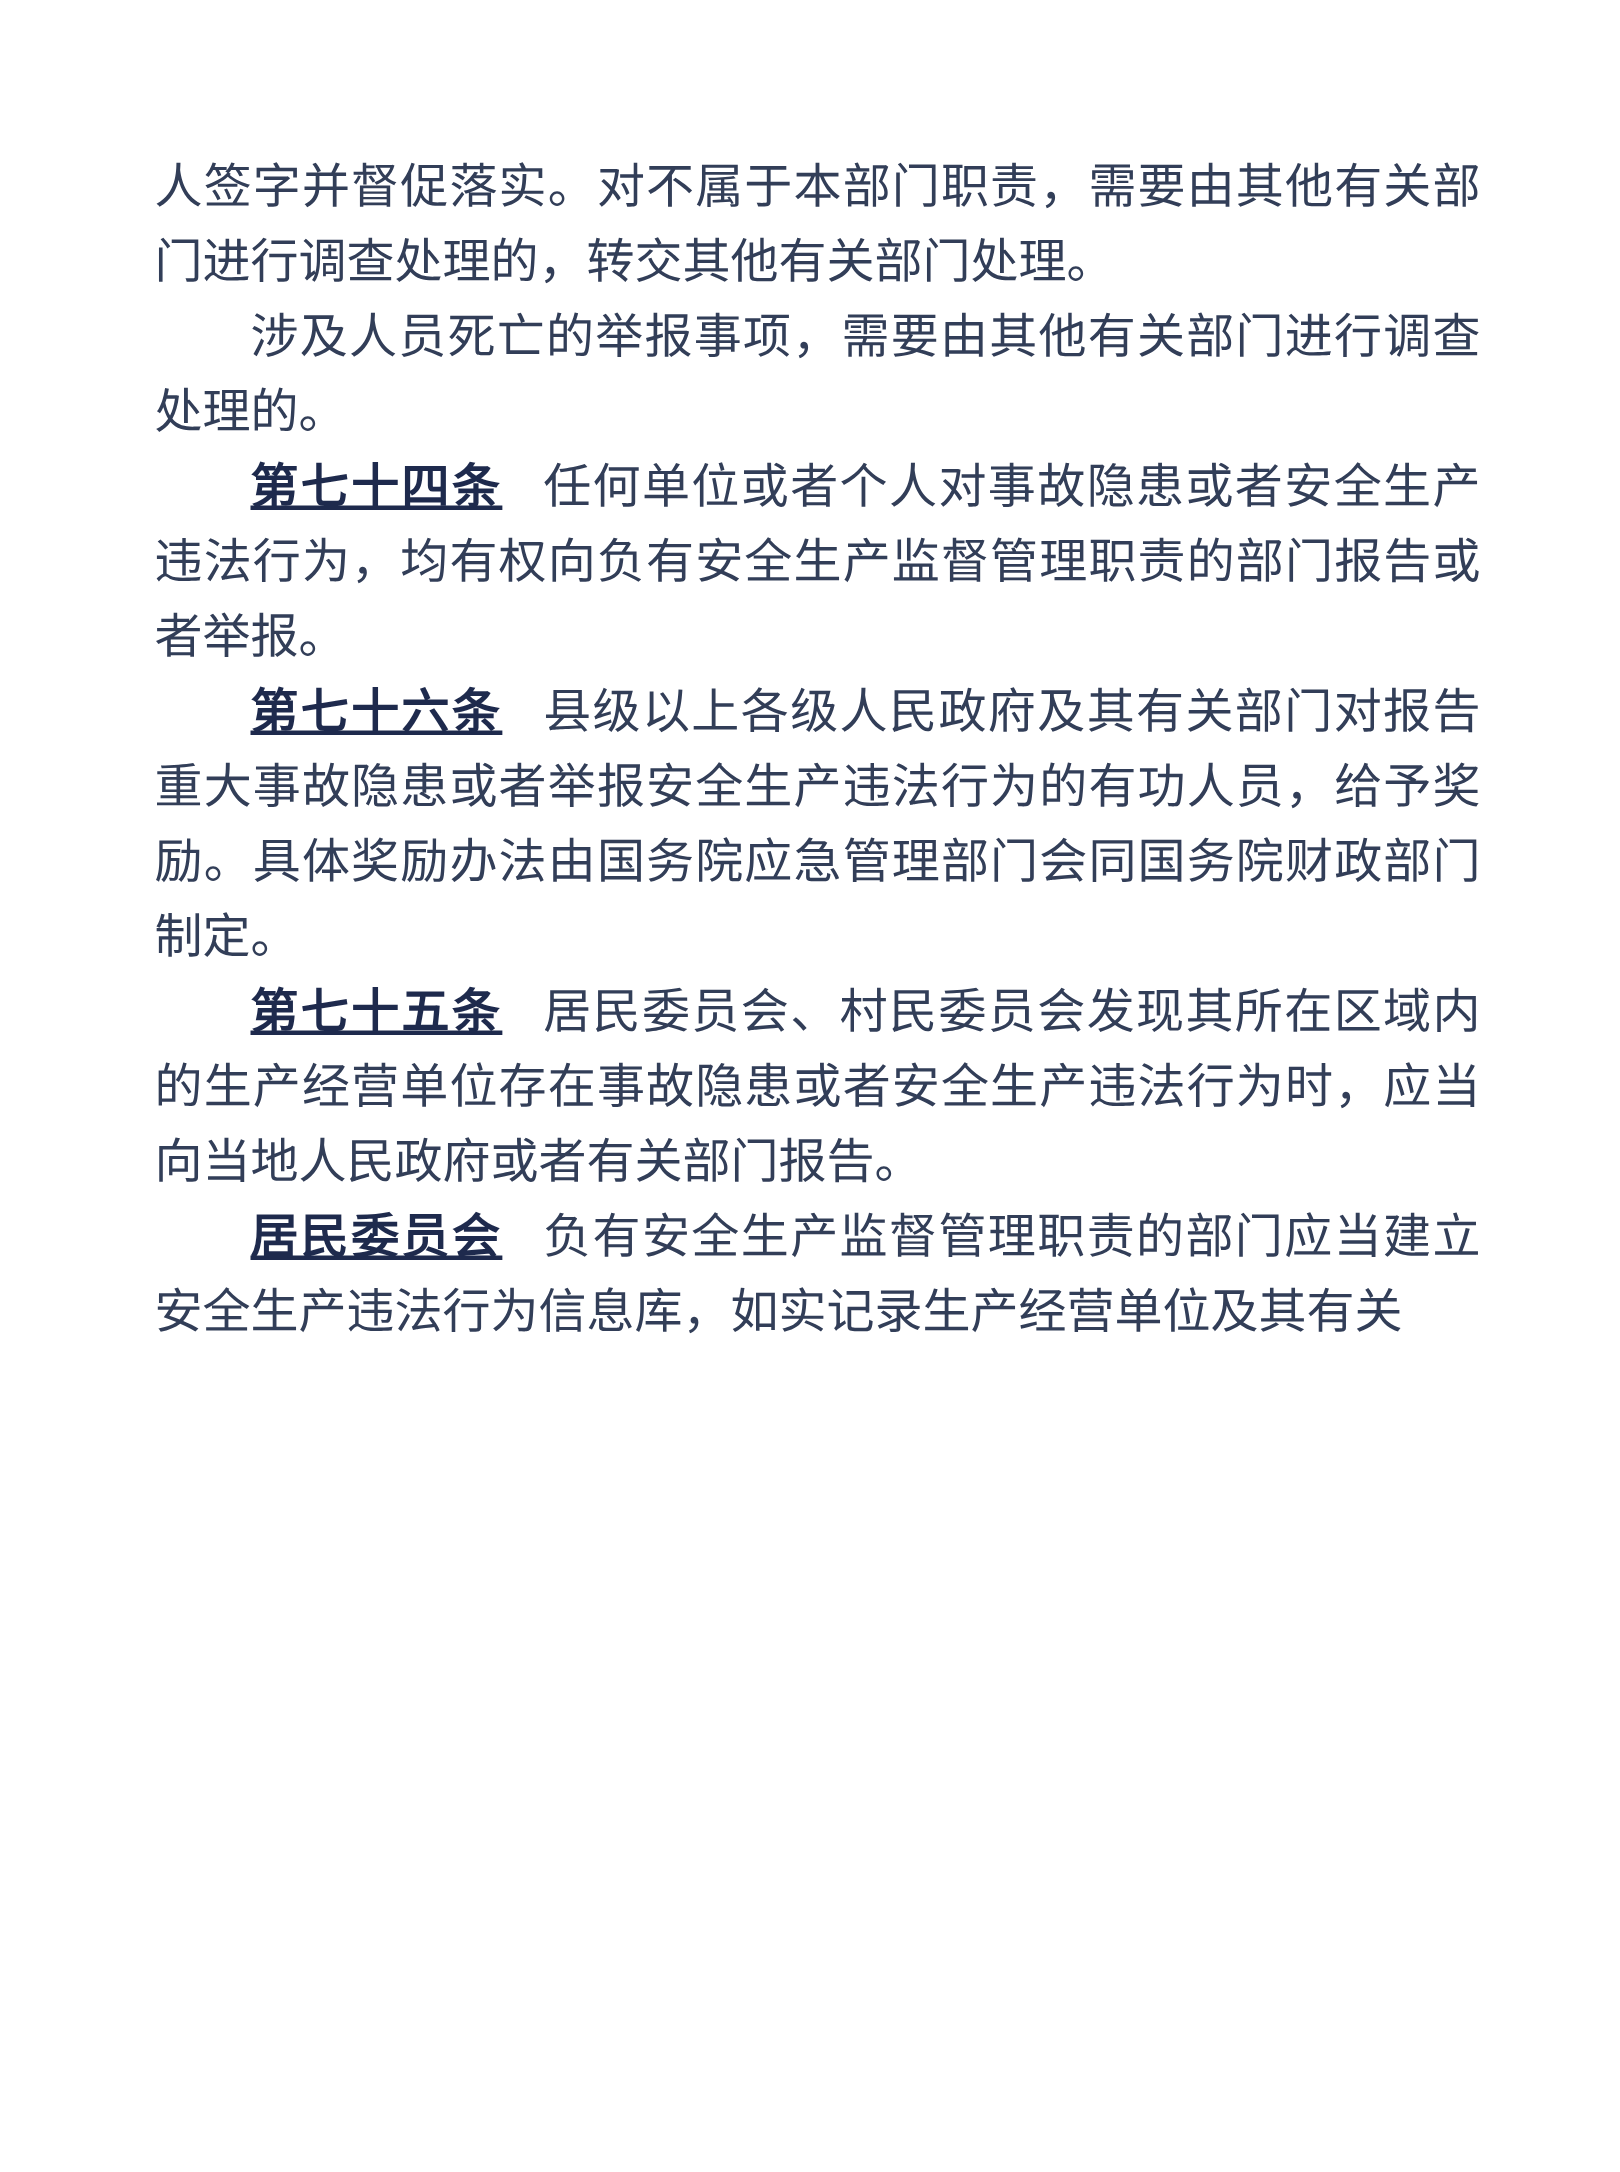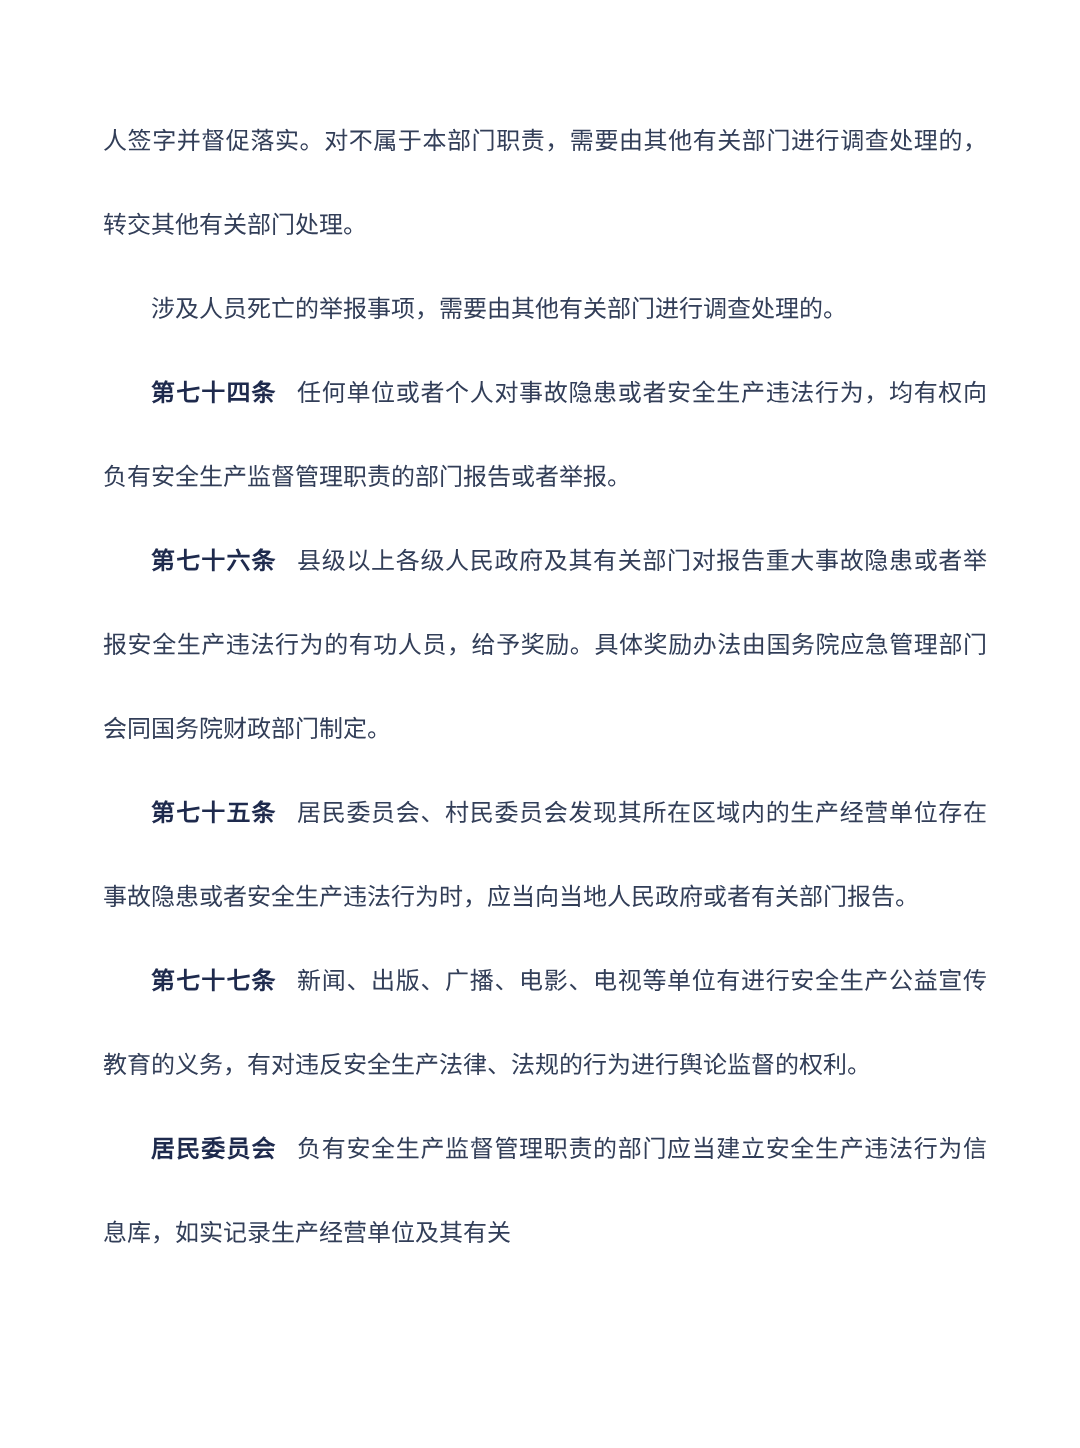--- a/index.html
+++ b/index.html
@@ -16,53 +16,53 @@
     background:var(--bg);
     padding:99px 93px 40px 103px;
     overflow:hidden;
   }
   .doc-body{
     width:884px;
   }
   .para{
     margin:0;
     font-family:"Liberation Serif","DejaVu Serif",serif;
-    font-size:24px;
-    line-height:84px;
+    font-size:32px;
+    line-height:50px;
     color:var(--body-color);
     text-align:justify;
     text-justify:inter-ideograph;
     text-indent:2em;
     word-break:break-all;
   }
   .para.no-indent{
     text-indent:0;
   }
   .article{
     font-family:"Liberation Sans","DejaVu Sans",sans-serif;
     font-weight:700;
     font-style:normal;
     color:var(--article-color);
     margin-right:0.85em;
     letter-spacing:0.02em;
+    text-decoration:underline;
   }
 </style>
 </head>
 <body>
 
 <div class="page">
   <div class="doc-body" id="content">
   <p class="para no-indent"><span class="ptext">人签字并督促落实。对不属于本部门职责，需要由其他有关部门进行调查处理的，转交其他有关部门处理。</span></p>
 
   <p class="para"><span class="ptext">涉及人员死亡的举报事项，需要由其他有关部门进行调查处理的。</span></p>
 
   <p class="para"><b class="article">第七十四条</b><span class="ptext">任何单位或者个人对事故隐患或者安全生产违法行为，均有权向负有安全生产监督管理职责的部门报告或者举报。</span></p>
 
 
   <p class="para"><b class="article">第七十六条</b><span class="ptext">县级以上各级人民政府及其有关部门对报告重大事故隐患或者举报安全生产违法行为的有功人员，给予奖励。具体奖励办法由国务院应急管理部门会同国务院财政部门制定。</span></p>
 
   <p class="para"><b class="article">第七十五条</b><span class="ptext">居民委员会、村民委员会发现其所在区域内的生产经营单位存在事故隐患或者安全生产违法行为时，应当向当地人民政府或者有关部门报告。</span></p>
 
-  <p class="para"><b class="article">第七十七条</b><span class="ptext">新闻、出版、广播、电影、电视等单位有进行安全生产公益宣传教育的义务，有对违反安全生产法律、法规的行为进行舆论监督的权利。</span></p>
 
   <p class="para"><b class="article">居民委员会</b><span class="ptext">负有安全生产监督管理职责的部门应当建立安全生产违法行为信息库，如实记录生产经营单位及其有关</span></p>
 </div>
 </div>
 
 </body></html>

